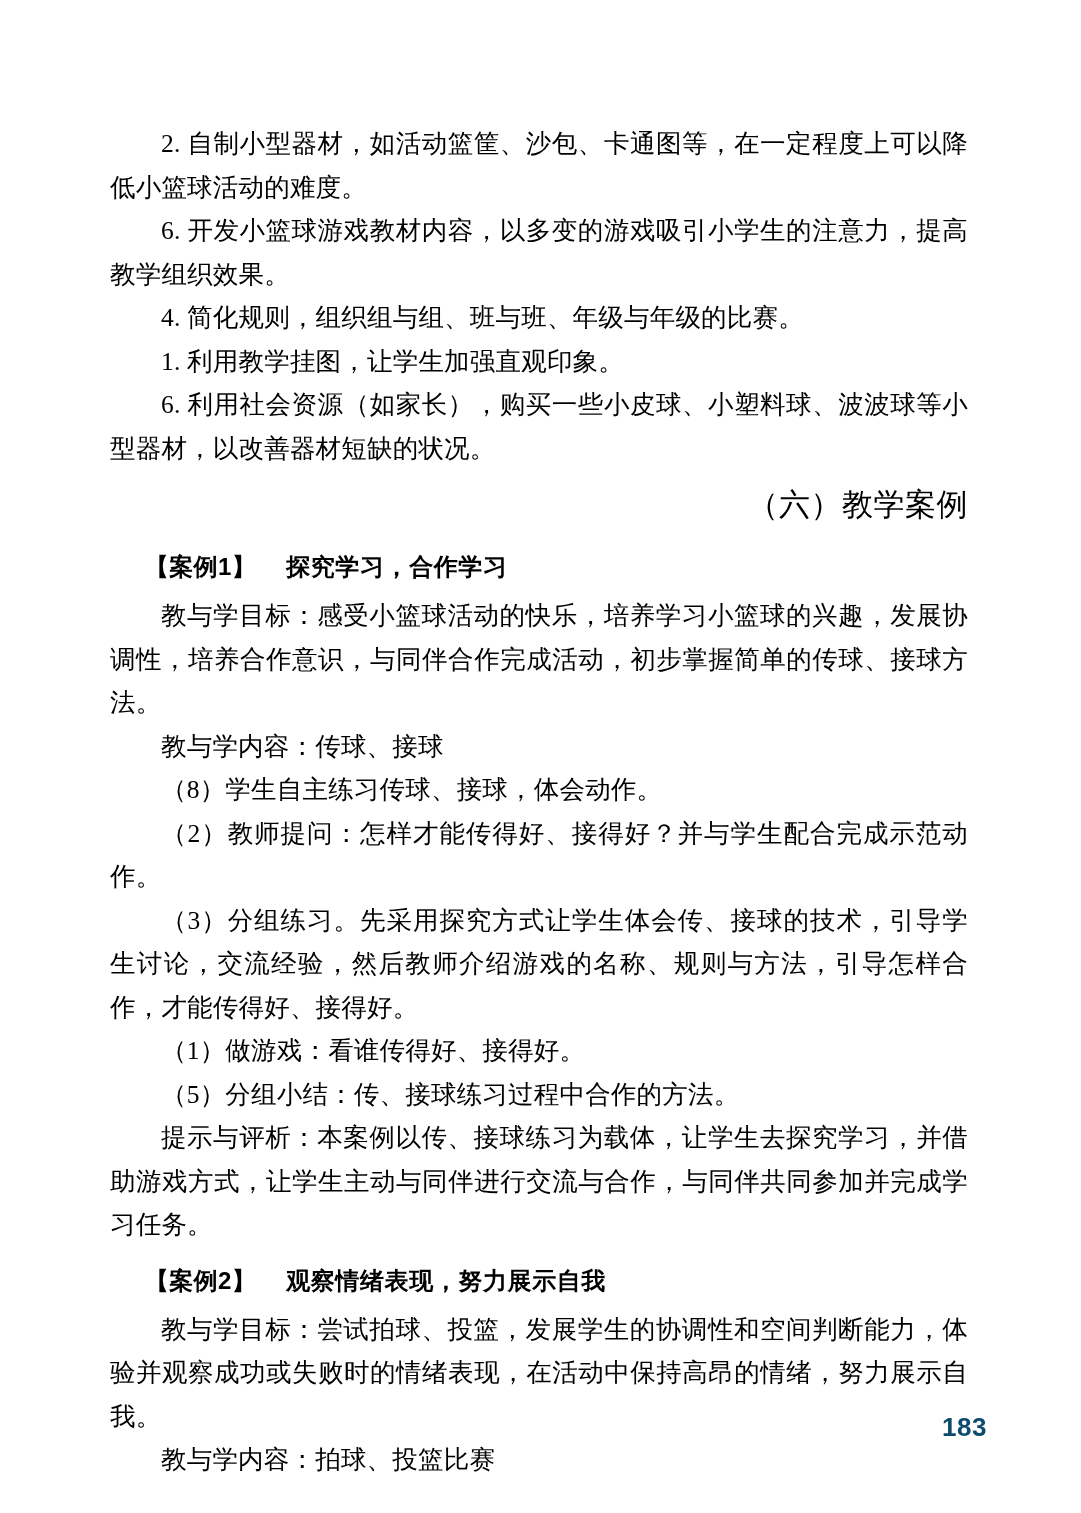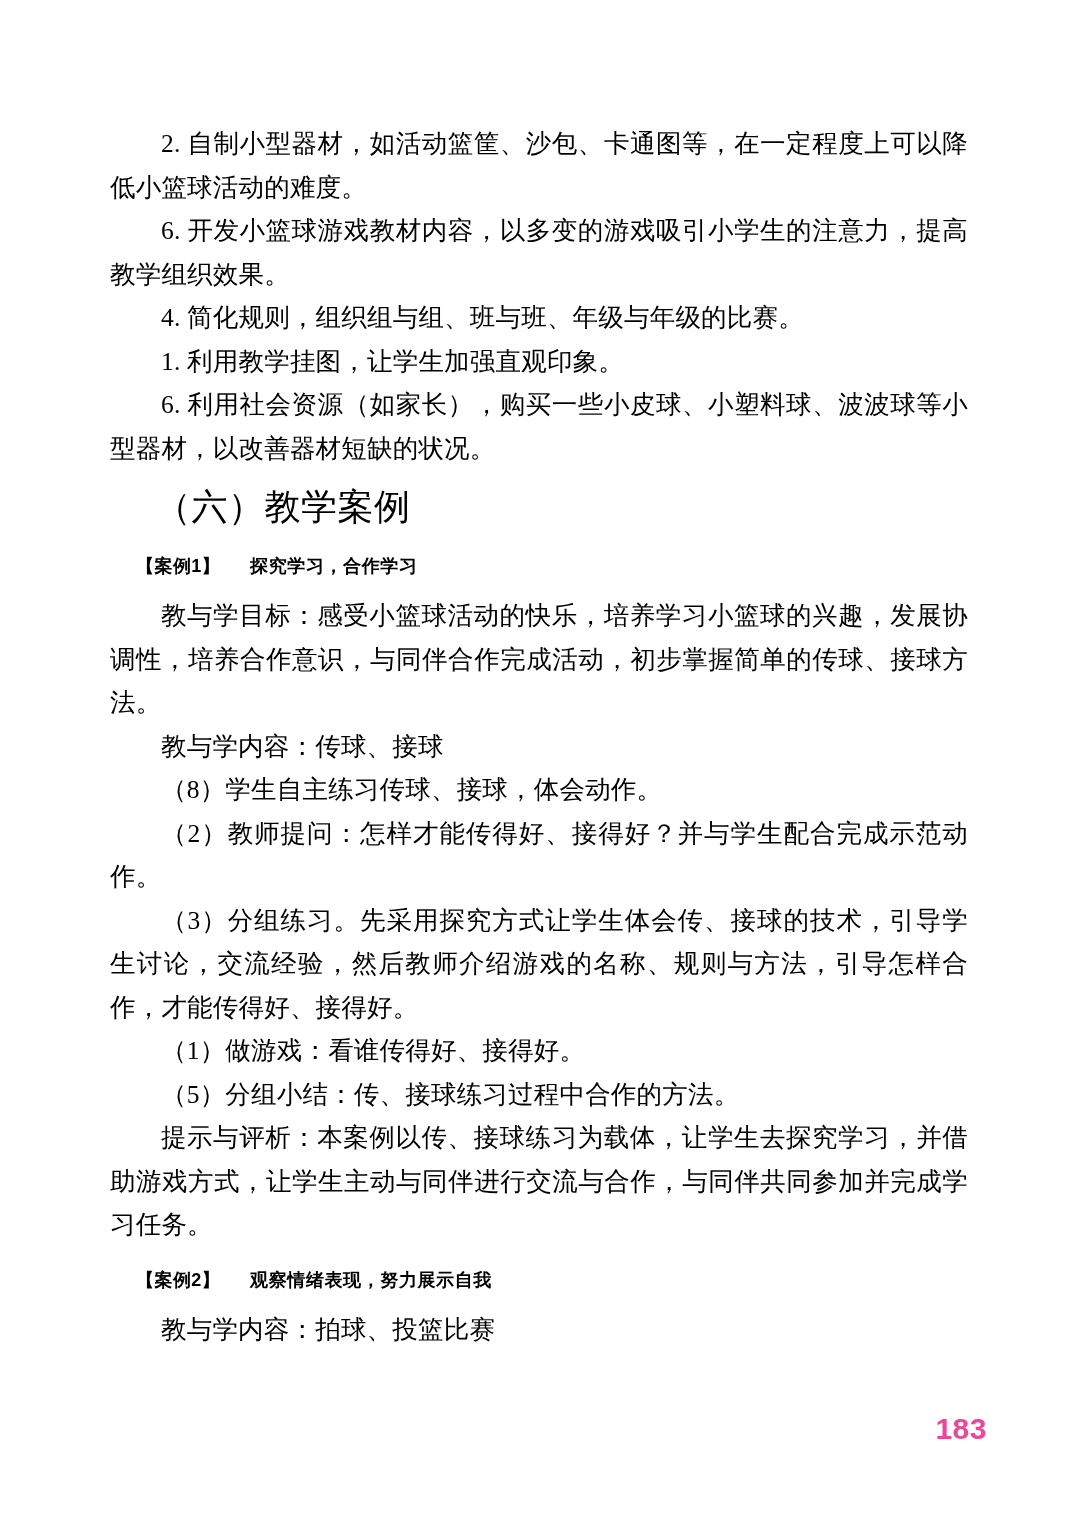--- a/index.html
+++ b/index.html
@@ -37,55 +37,56 @@
     text-indent: 2em;
     letter-spacing: 0.2px;
     font-family: "Liberation Serif", "DejaVu Serif", serif;
     font-weight: 400;
   }
   
   h2.section-heading {
     margin: 0;
     padding-top: 13px;
     padding-bottom: 3px;
-    font-size: 36px;
+    font-size: 31px;
     line-height: 47px;
     font-weight: 400;
     text-indent: 1.25em;
-    font-family: Liberation Sans, sans-serif;
+    font-family: Liberation Mono, monospace;
     letter-spacing: 0.5px;
+    text-align: right;
   }
   
   h3.case-heading {
     margin: 0;
     padding-top: 11px;
     padding-bottom: 5px;
-    font-size: 18px;
+    font-size: 24px;
     line-height: 45px;
     font-weight: 700;
     text-indent: 1.45em;
     font-family: "Liberation Sans", "DejaVu Sans", sans-serif;
     letter-spacing: 0.6px;
   }
   h3.case-heading .case-tag {
     letter-spacing: 0.4px;
   }
   h3.case-heading .case-gap {
     display: inline-block;
     width: 30px;
   }
   .page-number {
     position: absolute;
     right: 94px;
     top: 1412px;
-    font-size: 30px;
+    font-size: 26px;
     font-weight: 700;
     font-family: "Liberation Sans", "DejaVu Sans", sans-serif;
     letter-spacing: 0.5px;
-    color: #ec4899;
+    color: #0c4a6e;
   }
 </style>
 </head>
 <body>
 
 <div id="page">
 
   <div class="content">
 
     <p class="body-text">2. 自制小型器材，如活动篮筐、沙包、卡通图等，在一定程度上可以降低小篮球活动的难度。</p>
@@ -106,19 +107,20 @@
     <p class="body-text">（2）教师提问：怎样才能传得好、接得好？并与学生配合完成示范动作。</p>
     <p class="body-text">（3）分组练习。先采用探究方式让学生体会传、接球的技术，引导学生讨论，交流经验，然后教师介绍游戏的名称、规则与方法，引导怎样合作，才能传得好、接得好。</p>
     <p class="body-text">（1）做游戏：看谁传得好、接得好。</p>
     <p class="body-text">（5）分组小结：传、接球练习过程中合作的方法。</p>
     <p class="body-text">提示与评析：本案例以传、接球练习为载体，让学生去探究学习，并借助游戏方式，让学生主动与同伴进行交流与合作，与同伴共同参加并完成学习任务。</p>
 
     <h3 class="case-heading">
       <span class="case-tag">【案例2】</span><span class="case-gap"></span><span class="case-title">观察情绪表现，努力展示自我</span>
     </h3>
 
+    <p class="body-text">教与学目标：尝试拍球、投篮，发展学生的协调性和空间判断能力，体验并观察成功或失败时的情绪表现，在活动中保持高昂的情绪，努力展示自我。</p>
     <p class="body-text">教与学内容：拍球、投篮比赛</p>
 
   </div>
 
   <div class="page-number">183</div>
 
 </div>
 
 </body></html>

